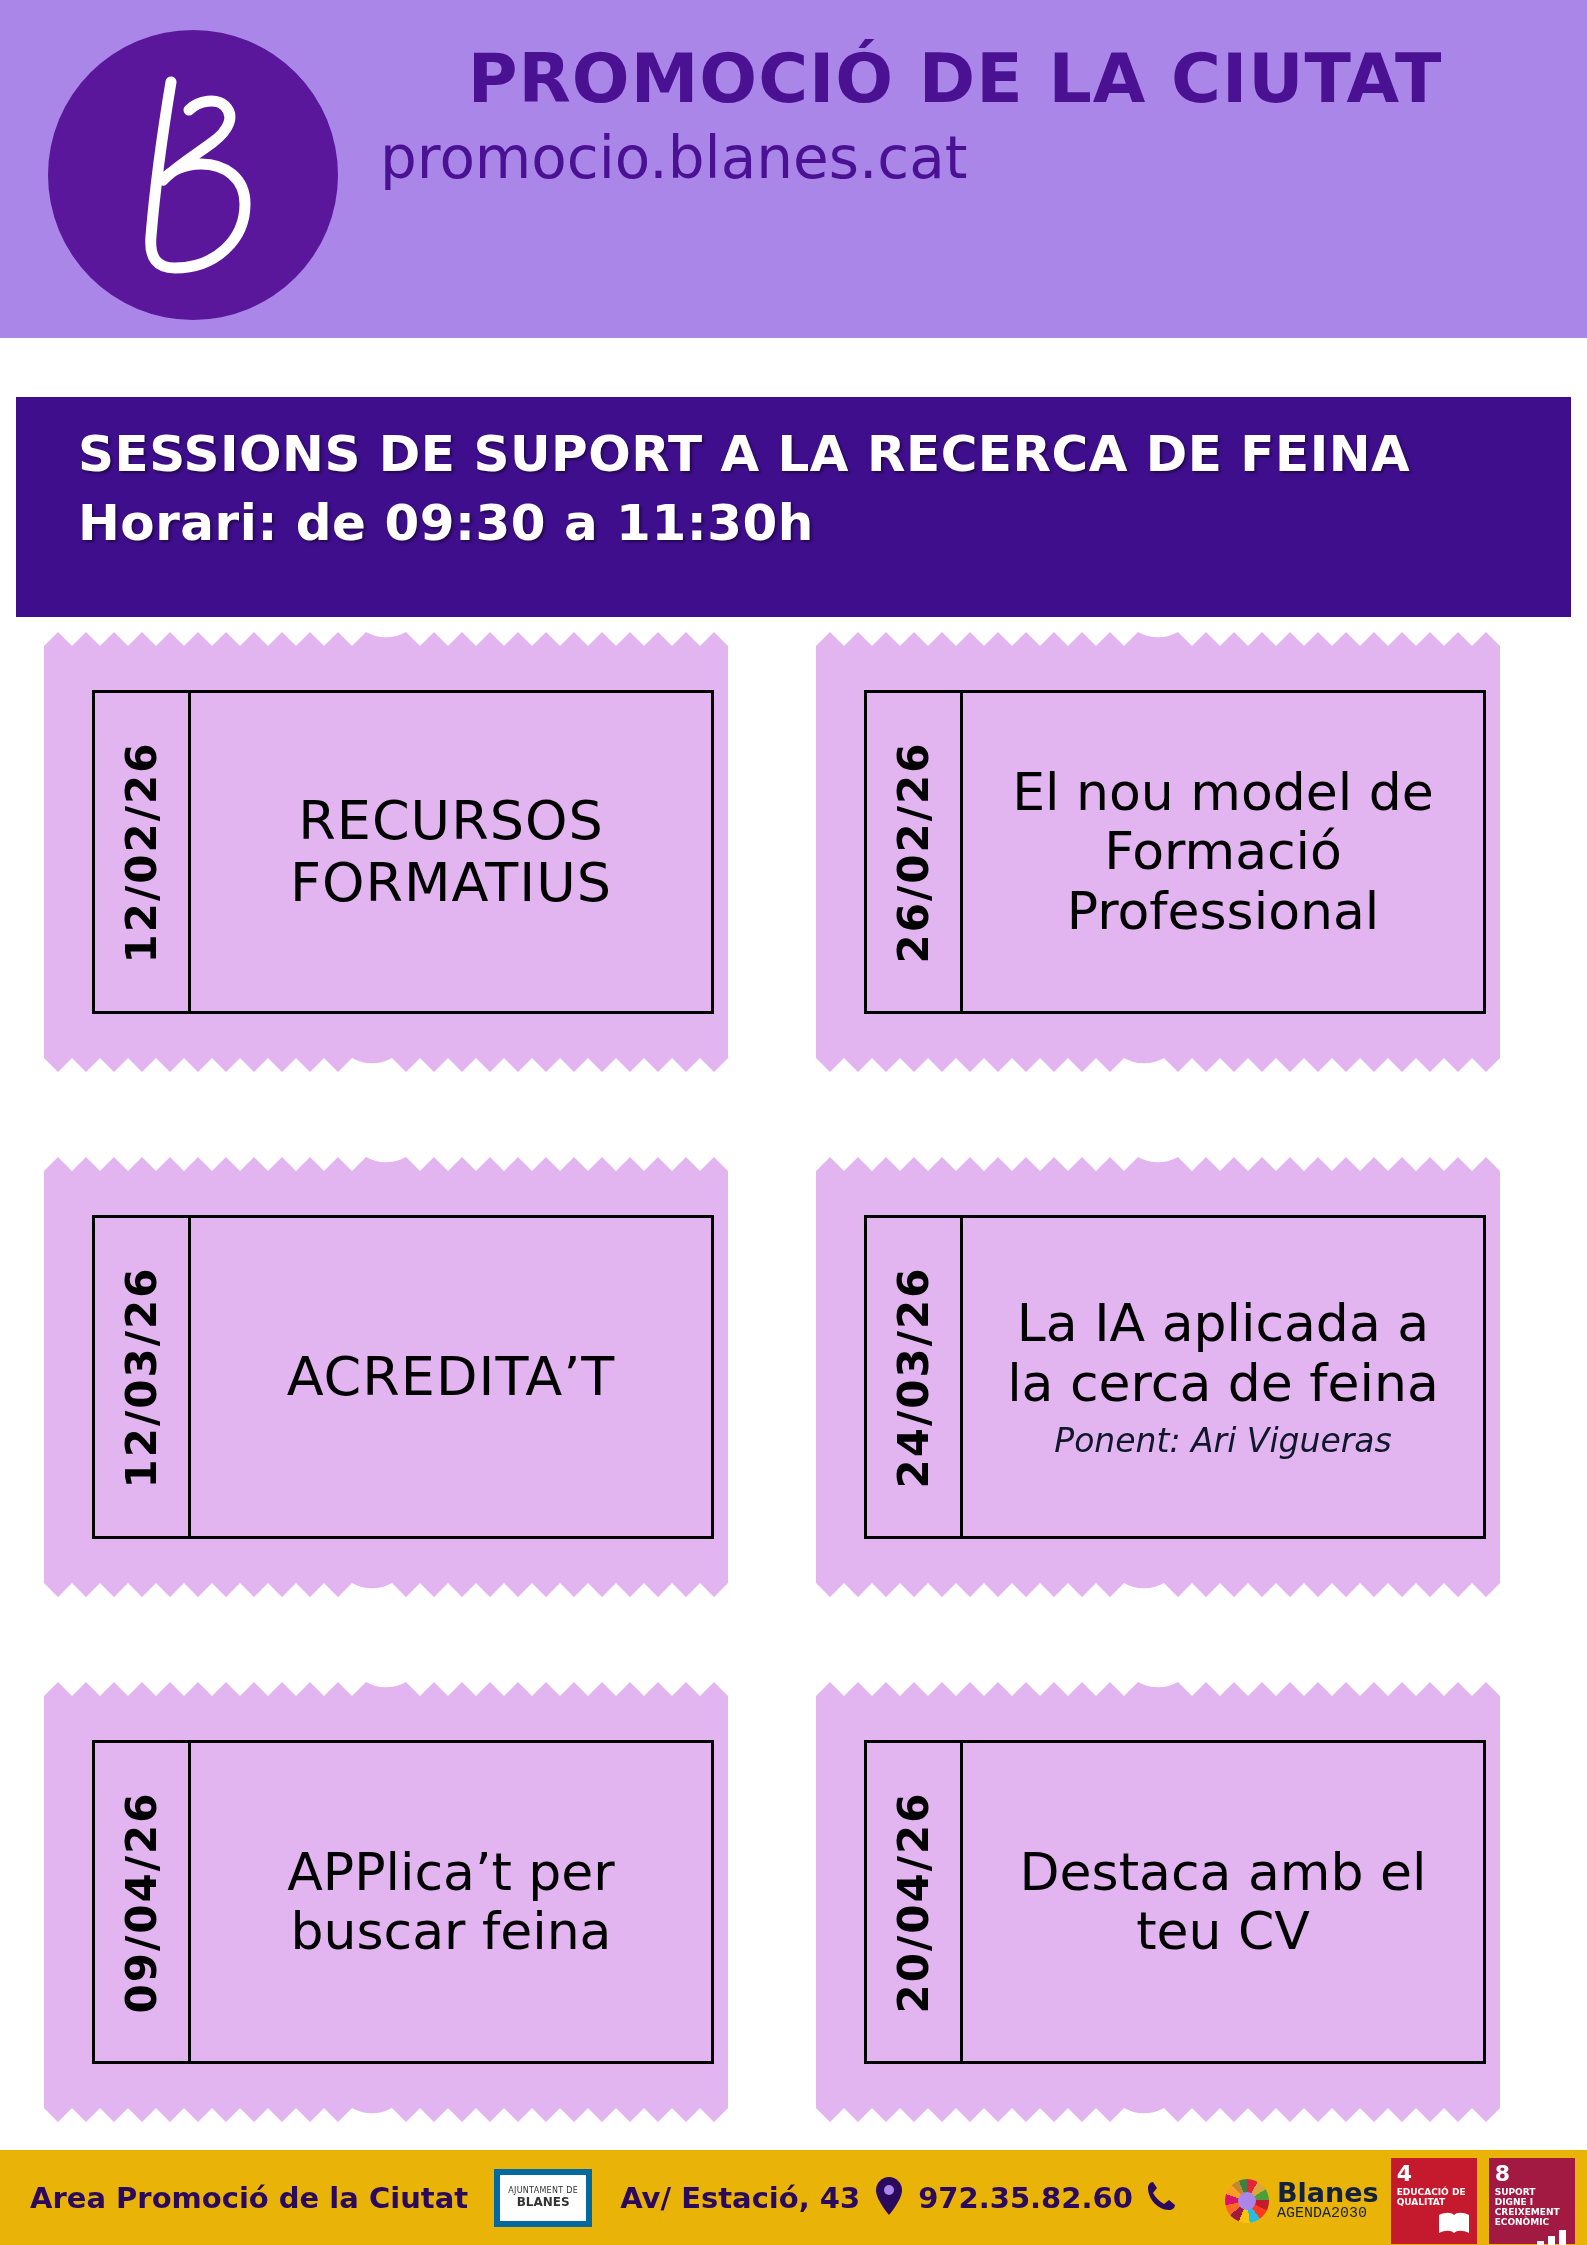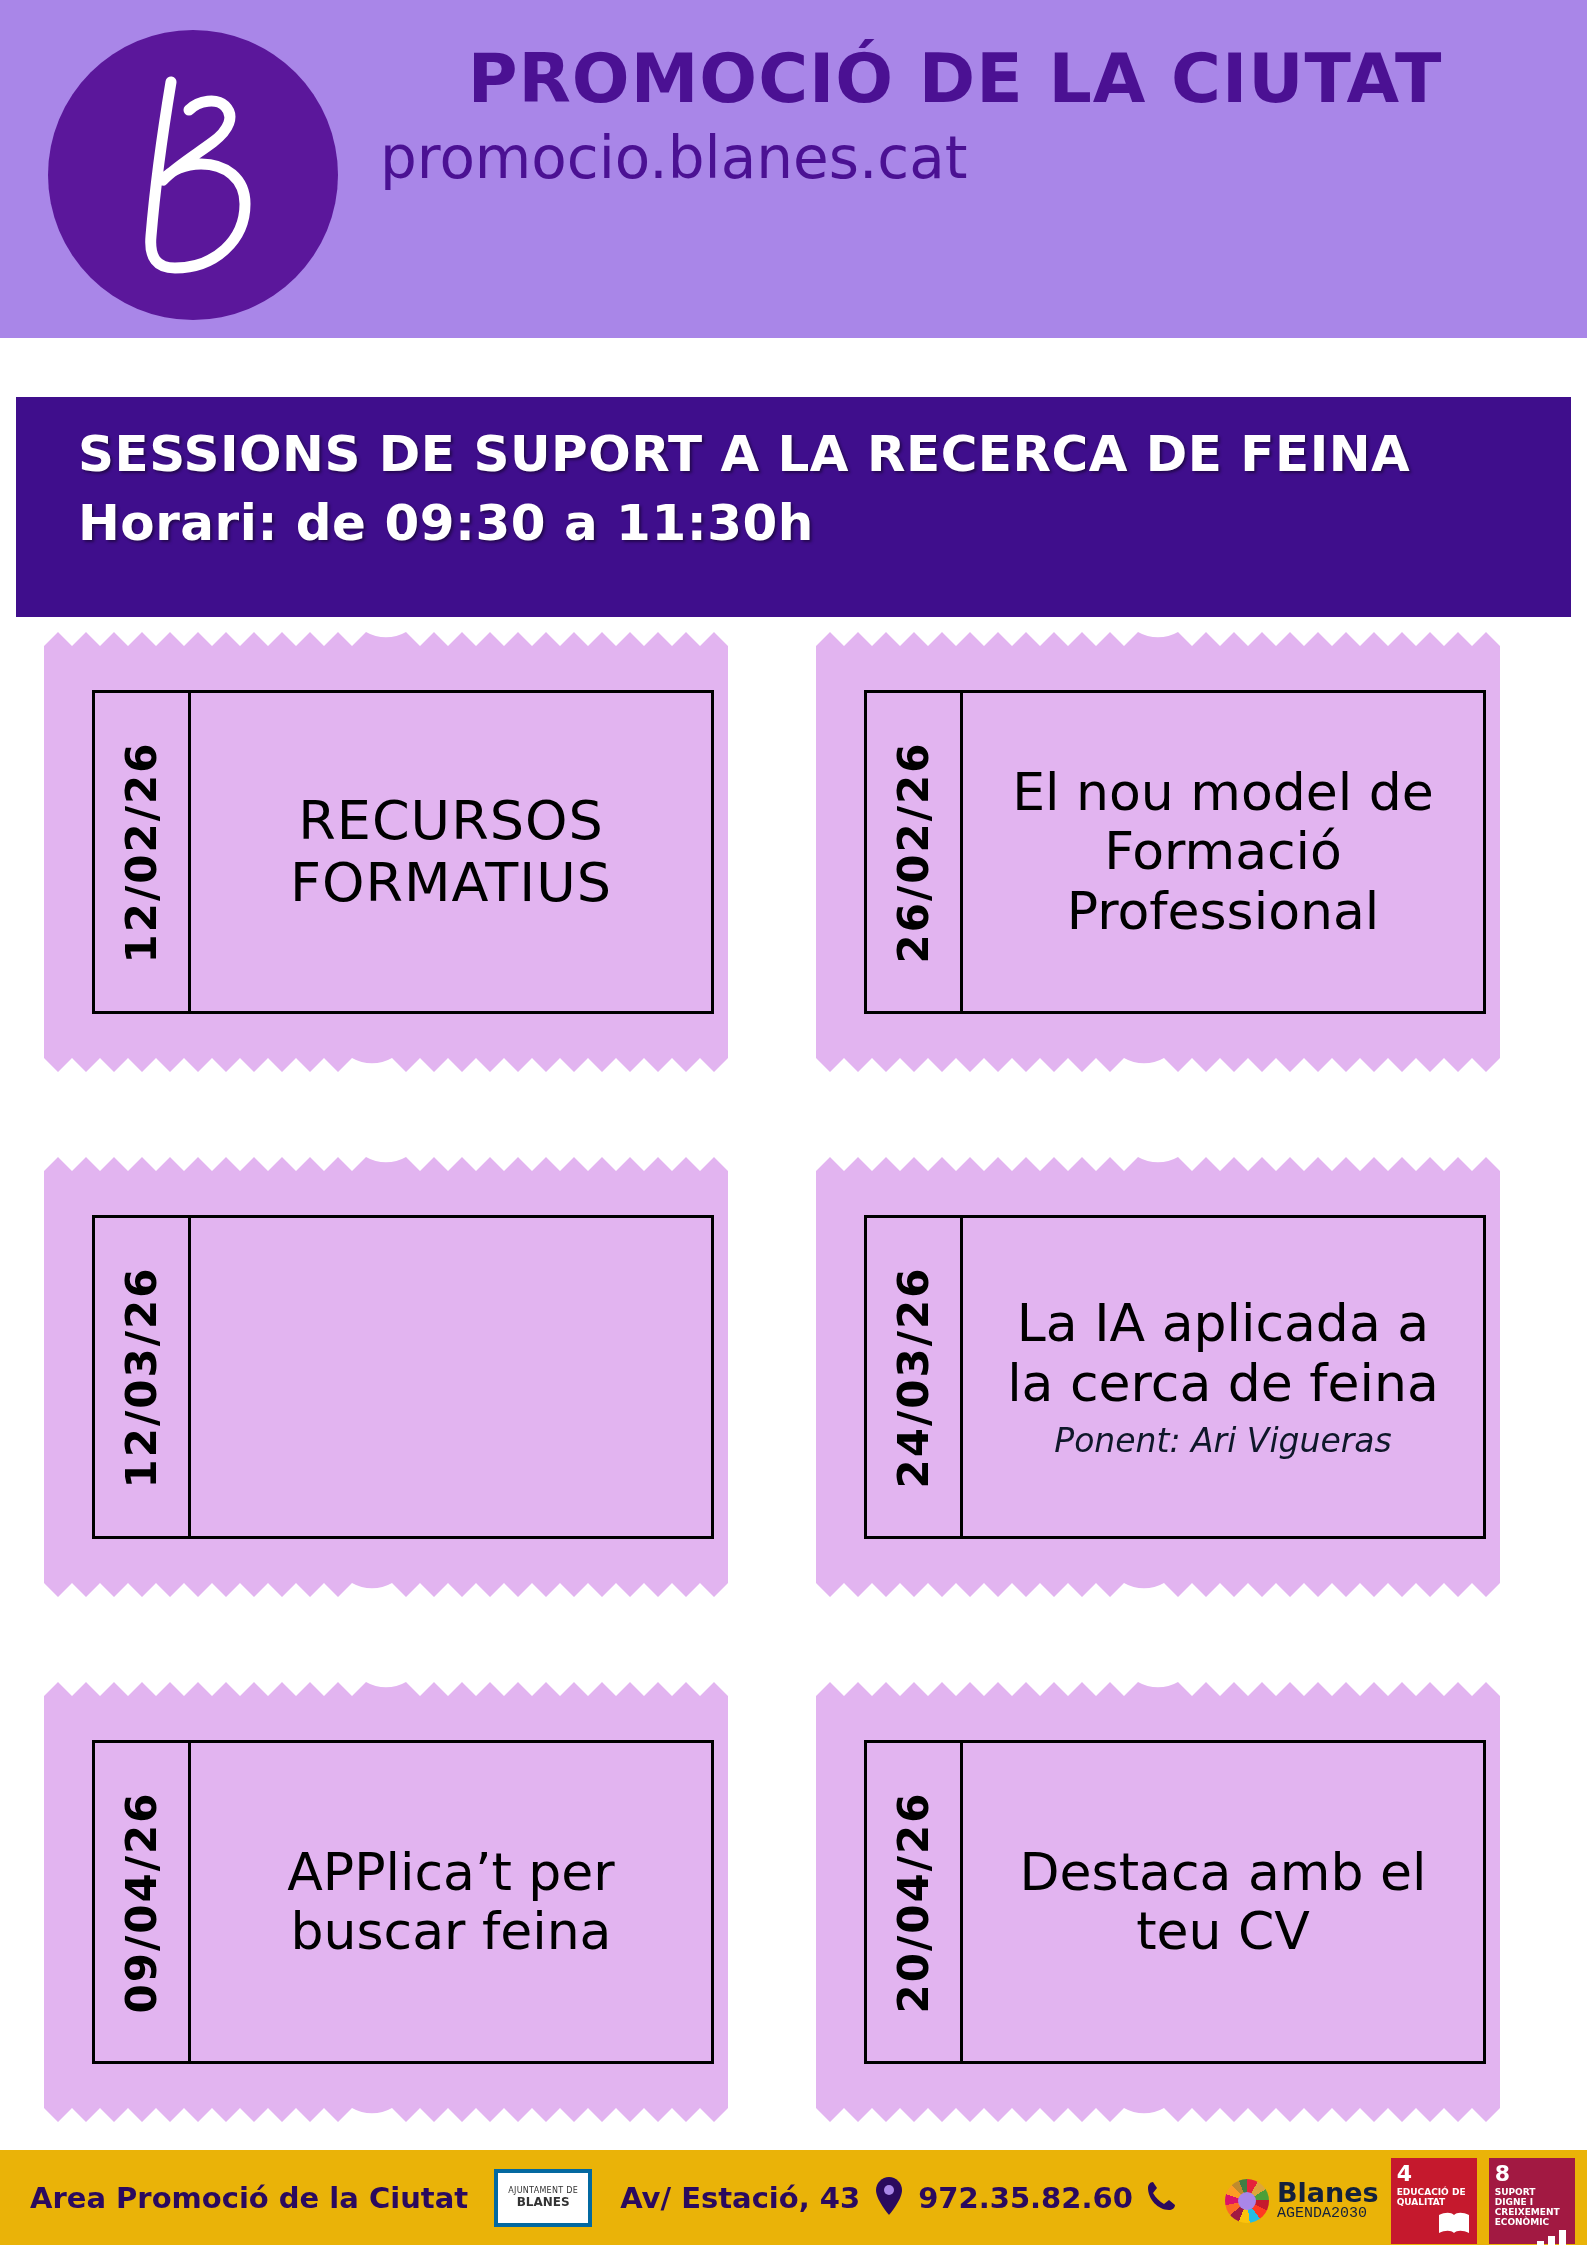--- a/index.html
+++ b/index.html
@@ -195,21 +195,21 @@
     white-space: nowrap;
   }
   .footer-area { margin-left: 30px; }
   .footer-addr { margin-left: 28px; }
   .footer-phone { margin-left: 16px; }
   .blanes-shield {
     margin-left: 26px;
     width: 98px;
     height: 58px;
     background: #ffffff;
-    border: 4px solid #0369a1;
+    border: 6px solid #0369a1;
     display: flex;
     flex-direction: column;
     align-items: center;
     justify-content: center;
   }
   .blanes-shield .sh-top {
     font-family: "DejaVu Sans", sans-serif;
     font-size: 8px;
     color: #333;
     letter-spacing: 0.3px;
@@ -348,20 +348,23 @@
 
     <div class="ticket-wrap">
       <div class="ticket">
         <svg class="ticket-bg" viewBox="0 0 712 440" preserveAspectRatio="none" aria-hidden="true">
           <use href="#tk" fill="#9fb0f5"></use>
         </svg>
         <div class="ticket-inner">
           <div class="ticket-date">
             <span>12/03/26</span>
           </div>
+          <div class="ticket-body">
+            <div class="ticket-title upper">ACREDITA’T</div>
+          </div>
         </div>
       </div>
     </div>
 
     <div class="ticket-wrap">
       <div class="ticket">
         <svg class="ticket-bg" viewBox="0 0 712 440" preserveAspectRatio="none" aria-hidden="true">
           <use href="#tk" fill="#fba8d6"></use>
         </svg>
         <div class="ticket-inner">

